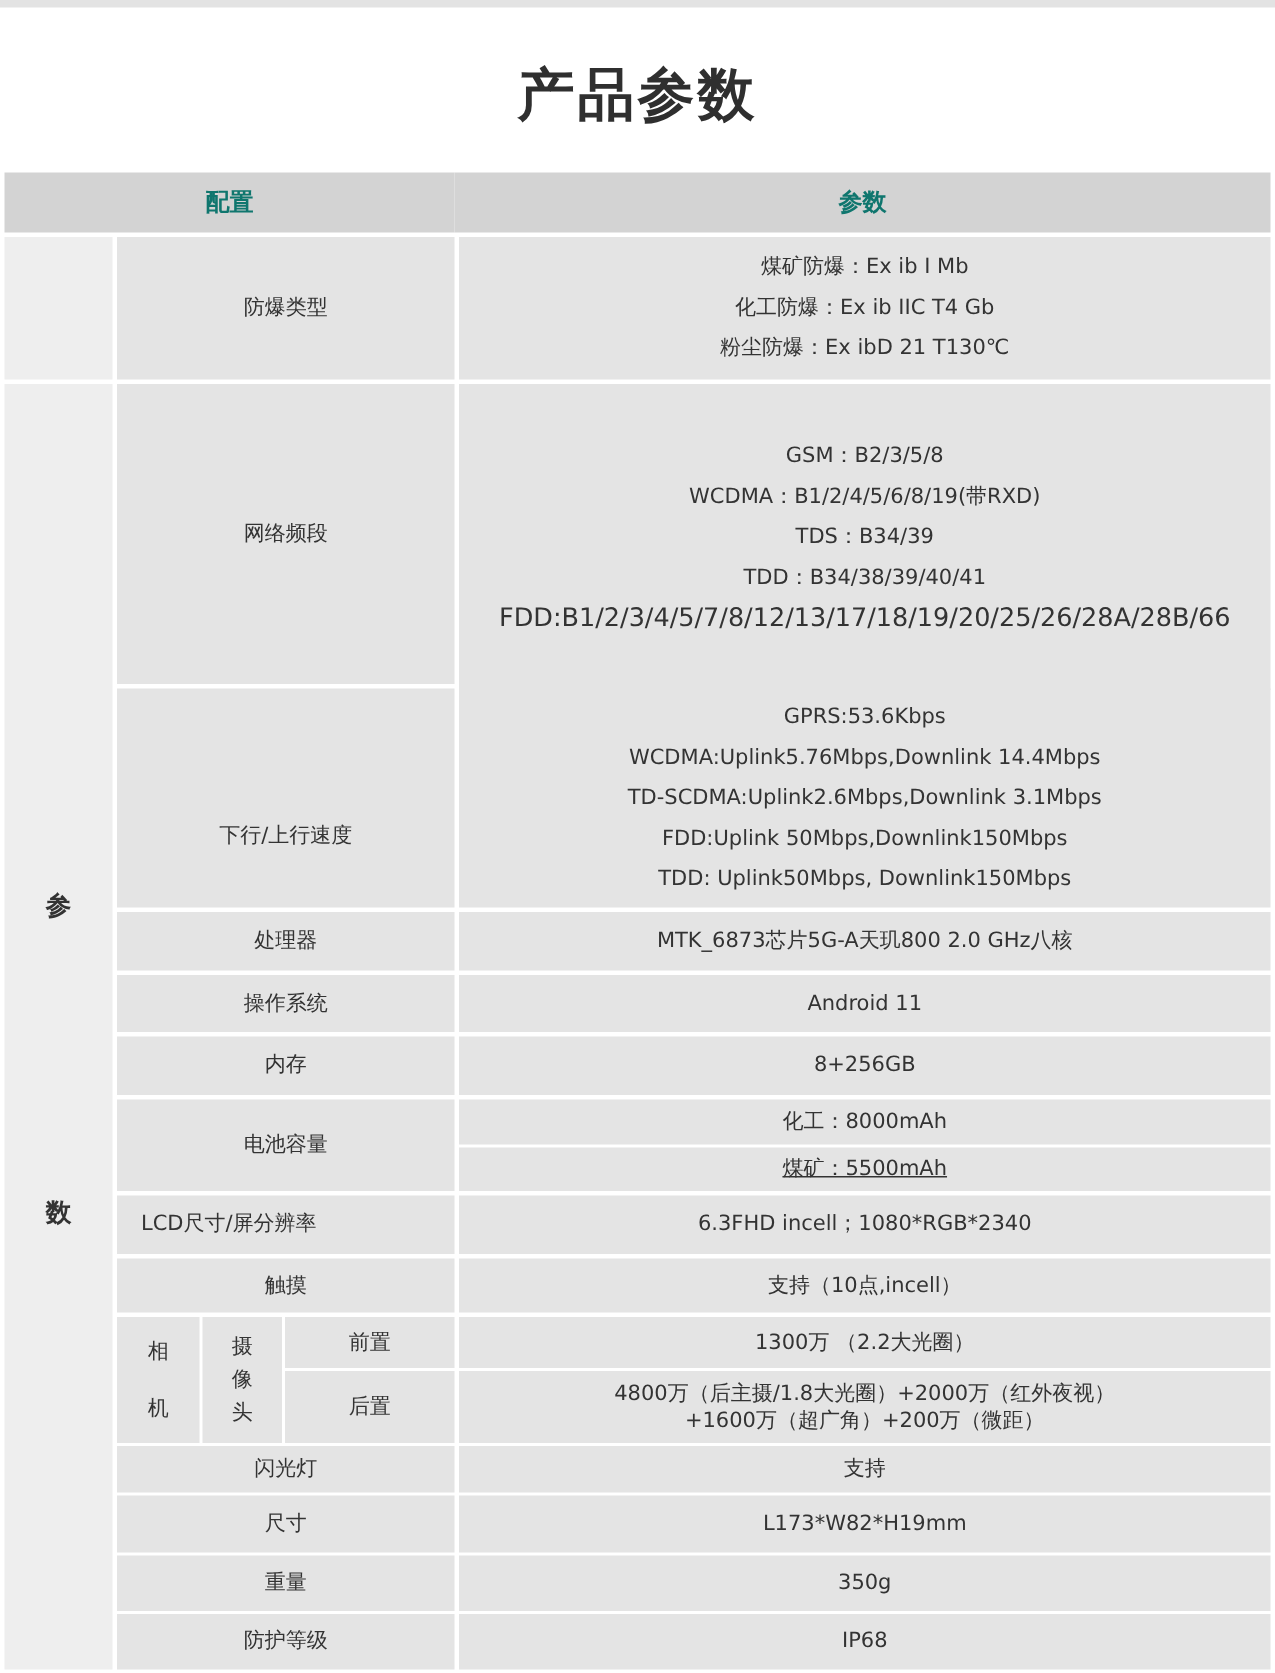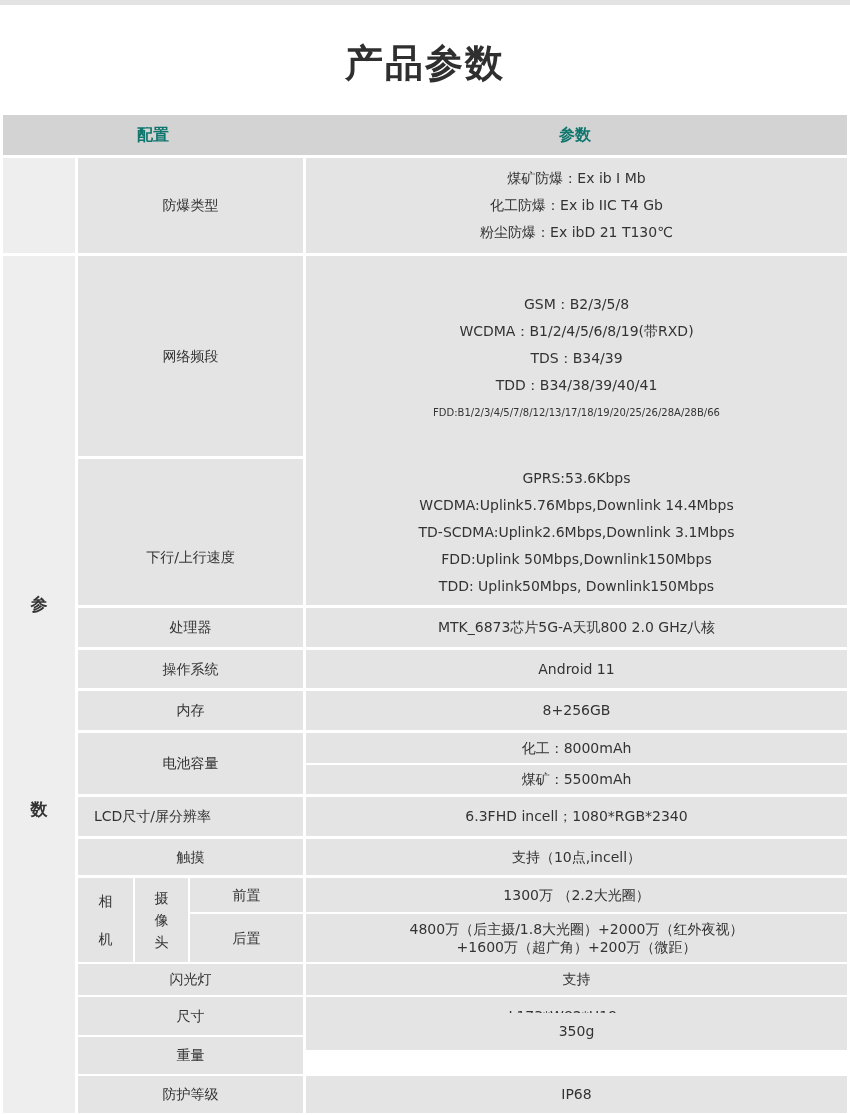--- a/index.html
+++ b/index.html
@@ -38,21 +38,21 @@
     <div>化工防爆：Ex ib IIC T4 Gb</div>
     <div>粉尘防爆：Ex ibD 21 T130℃</div>
   </div>
 
   <div class="cell" style="left:78px;top:256px;width:225px;height:200px;">网络频段</div>
   <div class="cell val" style="left:306px;top:256px;width:541px;height:204px;">
     <div>GSM：B2/3/5/8</div>
     <div>WCDMA：B1/2/4/5/6/8/19(带RXD)</div>
     <div>TDS：B34/39</div>
     <div>TDD：B34/38/39/40/41</div>
-    <div style="font-size:10px;white-space:nowrap;">FDD:B1/2/3/4/5/7/8/12/13/17/18/19/20/25/26/28A/28B/66</div>
+    <div style="font-size:17px;white-space:nowrap;">FDD:B1/2/3/4/5/7/8/12/13/17/18/19/20/25/26/28A/28B/66</div>
   </div>
 
   <div class="cell" style="left:78px;top:459px;width:225px;height:146px;padding-top:50px;">下行/上行速度</div>
   <div class="cell val" style="left:306px;top:459px;width:541px;height:146px;">
     <div>GPRS:53.6Kbps</div>
     <div>WCDMA:Uplink5.76Mbps,Downlink 14.4Mbps</div>
     <div>TD-SCDMA:Uplink2.6Mbps,Downlink 3.1Mbps</div>
     <div>FDD:Uplink 50Mbps,Downlink150Mbps</div>
     <div>TDD: Uplink50Mbps, Downlink150Mbps</div>
   </div>
@@ -61,21 +61,21 @@
   <div class="cell val" style="left:306px;top:608px;width:541px;height:39px;">MTK_6873芯片5G-A天玑800 2.0 GHz八核</div>
 
   <div class="cell" style="left:78px;top:650px;width:225px;height:38px;">操作系统</div>
   <div class="cell val" style="left:306px;top:650px;width:541px;height:38px;">Android 11</div>
 
   <div class="cell" style="left:78px;top:691px;width:225px;height:39px;">内存</div>
   <div class="cell val" style="left:306px;top:691px;width:541px;height:39px;">8+256GB</div>
 
   <div class="cell" style="left:78px;top:733px;width:225px;height:61px;">电池容量</div>
   <div class="cell val" style="left:306px;top:733px;width:541px;height:30px;">化工：8000mAh</div>
-  <div class="cell val" style="left:306px;top:765px;width:541px;height:29px;">煤矿：5500mAh</div>
+  <div class="cell val" style="left:306px;top:765px;width:541px;height:29px;text-decoration:underline;">煤矿：5500mAh</div>
 
   <div class="cell leftalign" style="left:78px;top:797px;width:225px;height:39px;padding-left:16px;">LCD尺寸/屏分辨率</div>
   <div class="cell val" style="left:306px;top:797px;width:541px;height:39px;">6.3FHD incell；1080*RGB*2340</div>
 
   <div class="cell" style="left:78px;top:839px;width:225px;height:36px;">触摸</div>
   <div class="cell val" style="left:306px;top:839px;width:541px;height:36px;">支持（10点,incell）</div>
 
   <div class="cell vert" style="left:78px;top:878px;width:55px;height:84px;line-height:38px;">
     <div>相</div>
     <div>机</div>
@@ -93,17 +93,17 @@
     <div>+1600万（超广角）+200万（微距）</div>
   </div>
 
   <div class="cell" style="left:78px;top:964px;width:225px;height:31px;">闪光灯</div>
   <div class="cell val" style="left:306px;top:964px;width:541px;height:31px;">支持</div>
 
   <div class="cell" style="left:78px;top:997px;width:225px;height:38px;">尺寸</div>
   <div class="cell val" style="left:306px;top:997px;width:541px;height:38px;">L173*W82*H19mm</div>
 
   <div class="cell" style="left:78px;top:1037px;width:225px;height:37px;">重量</div>
-  <div class="cell val" style="left:306px;top:1013px;width:541px;height:37px;">350g</div>
+  <div class="cell val" style="left:306px;top:1037px;width:541px;height:37px;">350g</div>
 
   <div class="cell" style="left:78px;top:1076px;width:225px;height:37px;">防护等级</div>
   <div class="cell val" style="left:306px;top:1076px;width:541px;height:37px;">IP68</div>
 </div>
 
 </body></html>

